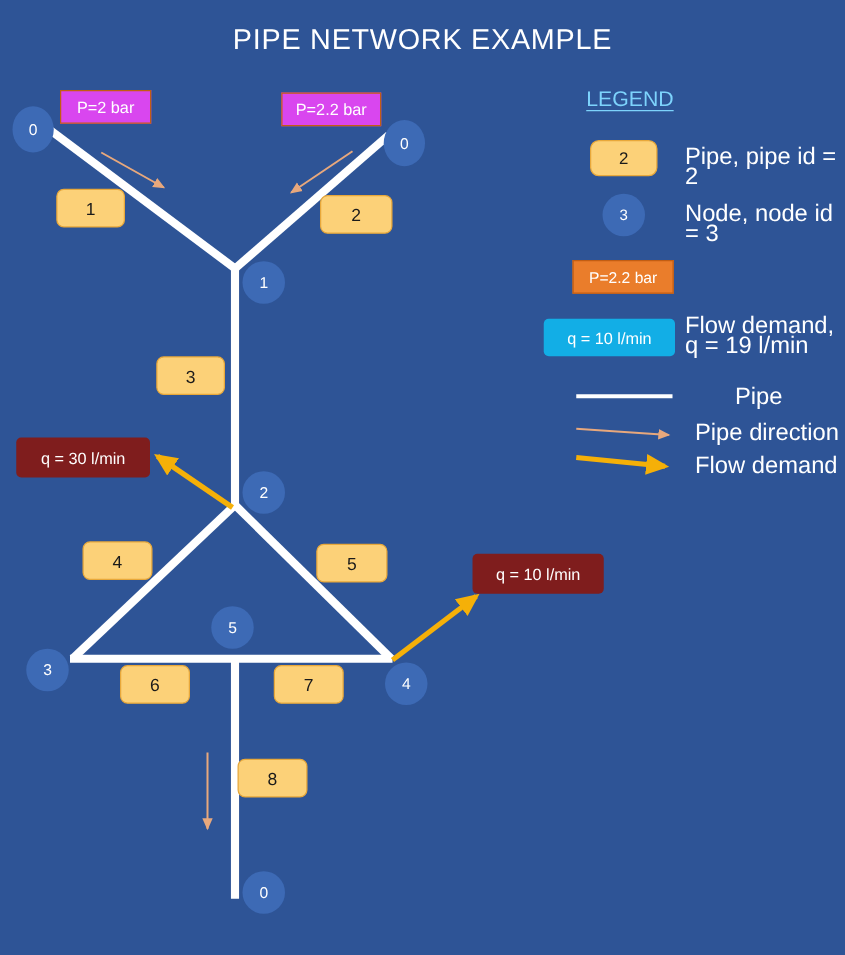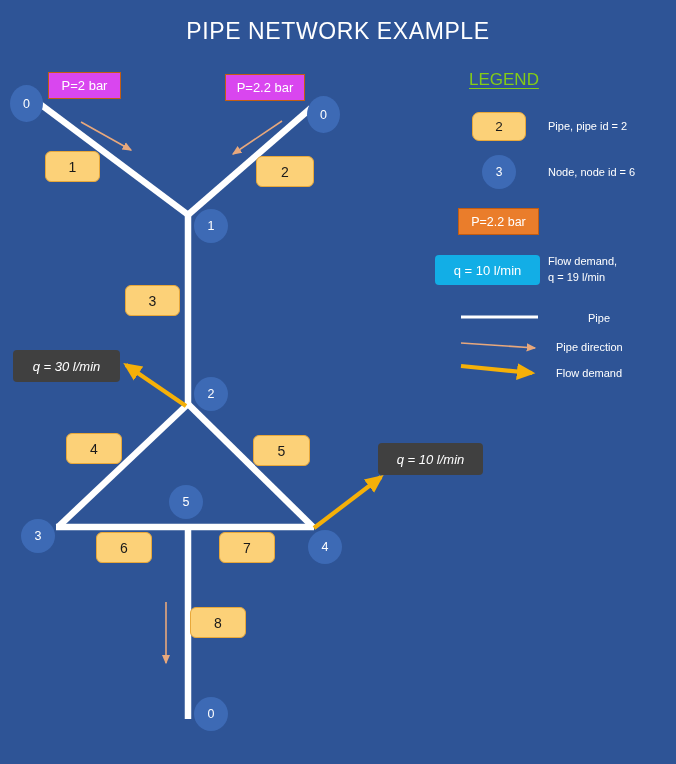--- a/index.html
+++ b/index.html
@@ -80,44 +80,43 @@
     font-size: 13px;
     display: flex;
     align-items: center;
     justify-content: center;
     box-sizing: border-box;
   }
 
   
   .demand-box {
     position: absolute;
-    background: #404040;
+    background: #7f1d1d;
     border-radius: 4px;
     color: #ffffff;
     font-size: 13px;
     display: flex;
     align-items: center;
     justify-content: center;
     box-sizing: border-box;
-    font-style: italic;
   }
 
   
   .legend-title {
     position: absolute;
-    color: #84cc16;
+    color: #7dd3fc;
     font-size: 17px;
     text-decoration: underline;
     text-underline-offset: 3px;
     white-space: nowrap;
   }
   .legend-text {
     position: absolute;
     color: #ffffff;
-    font-size: 11px;
+    font-size: 19px;
     line-height: 16px;
     white-space: pre-line;
   }
   .legend-chip {
     position: absolute;
     background: #fcd178;
     border: 1.4px solid #e8a83a;
     border-radius: 7px;
     color: #1a1a1a;
     font-size: 13.5px;
@@ -236,21 +235,21 @@
   <div class="node" style="left:308px; top:530px; width:34px; height:34px;">4</div>
   <div class="node" style="left:169px; top:485px; width:34px; height:34px;">5</div>
   <div class="node" style="left:194px; top:697px; width:34px; height:34px;">0</div>
 
   <div class="legend-title" style="left:469px; top:70px;">LEGEND</div>
 
   <div class="legend-chip" style="left:472px; top:112px; width:54px; height:29px;">2</div>
   <div class="legend-text" style="left:548px; top:118px;">Pipe, pipe id = 2</div>
 
   <div class="legend-node" style="left:482px; top:155px; width:34px; height:34px;">3</div>
-  <div class="legend-text" style="left:548px; top:164px;">Node, node id = 6</div>
+  <div class="legend-text" style="left:548px; top:164px;">Node, node id = 3</div>
 
   <div class="legend-pressure" style="left:458px; top:208px; width:81px; height:27px;">P=2.2 bar</div>
 
   <div class="legend-demand" style="left:435px; top:255px; width:105px; height:30px;">q = 10 l/min</div>
   <div class="legend-text" style="left:548px; top:253px;">Flow demand,
 q  = 19 l/min</div>
 
   <div class="legend-text" style="left:588px; top:310px;">Pipe</div>
 
   <div class="legend-text" style="left:556px; top:339px;">Pipe direction</div>

